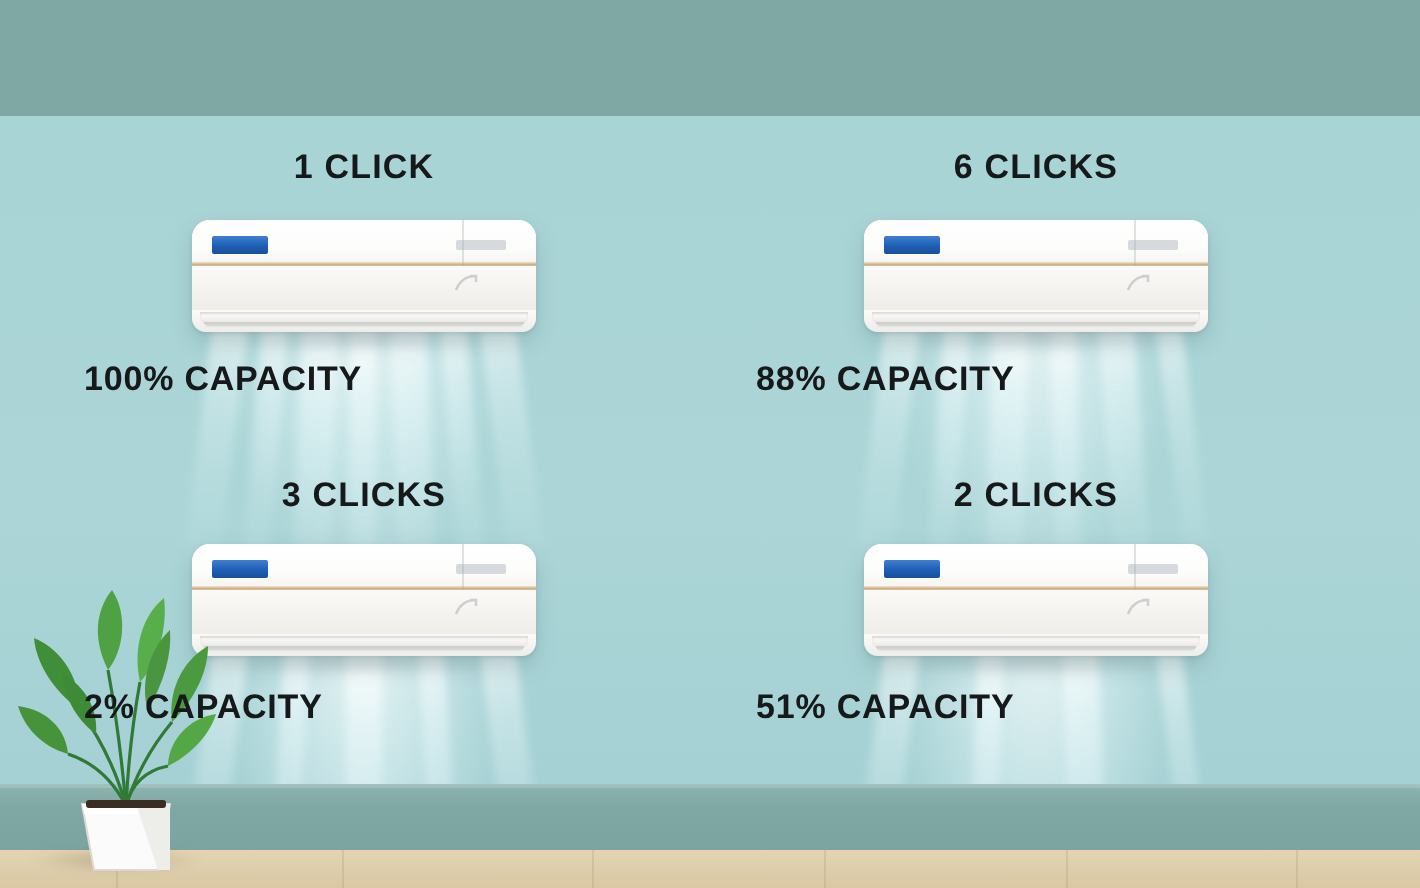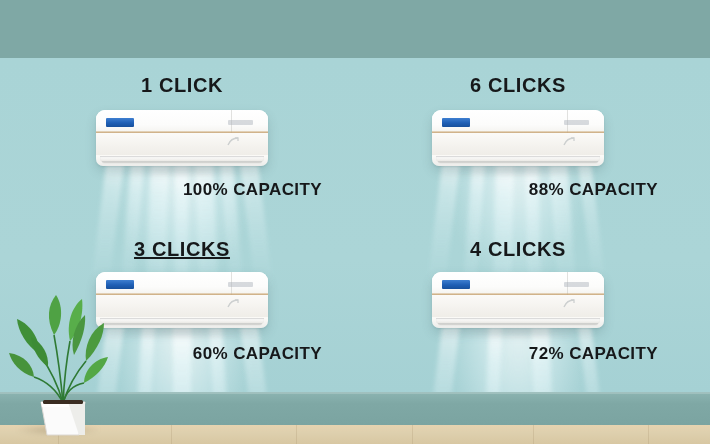--- a/index.html
+++ b/index.html
@@ -207,29 +207,29 @@
     background: radial-gradient(ellipse at 50% 50%, rgba(80,115,118,0.26) 0%, rgba(80,115,118,0.0) 72%);
     filter: blur(3px);
   }
 
   
   .click-label {
     position: absolute;
     z-index: 30;
     text-align: center;
     color: #16181a;
-    font-size: 20px;
+    font-size: 17px;
     font-weight: bold;
     letter-spacing: 0.6px;
     white-space: nowrap;
   }
   .capacity-label {
     position: absolute;
     z-index: 30;
-    text-align: right;
+    text-align: left;
     color: #16181a;
     font-size: 17px;
     font-weight: bold;
     letter-spacing: 0.4px;
     white-space: nowrap;
   }
 
   
   #plant {
     position: absolute;
@@ -327,58 +327,58 @@
           <div class="ac-mid"></div>
           <svg class="ac-badge" viewBox="0 0 14 12">
             <path d="M2 9 C4 4 8 2 12 2" stroke="#9aa2a6" stroke-width="1.3" fill="none"></path>
             <path d="M9 2 L12 2 L12 5" stroke="#9aa2a6" stroke-width="1.3" fill="none"></path>
           </svg>
           <div class="ac-louver"></div>
           <div class="ac-louver-shadow"></div>
         </div>
       </div>
       <div class="capacity-label" style="left: 378px; top: 180px; width: 280px;">88% CAPACITY</div>
-      <div class="click-label" style="left: 62px; top: 238px; width: 240px; text-decoration: underline;">3 CLICKS</div>
+      <div class="click-label" style="left: 62px; top: 238px; width: 240px;">3 CLICKS</div>
       <div class="ac-shadow" style="left: 102px; top: 325px; width: 160px; height: 12px;"></div>
       <div class="ac-unit" style="left: 96px; top: 272px; width: 172px; height: 56px;">
         <div class="ac-body">
           <div class="ac-top-sheen"></div>
           <div class="ac-right-seam"></div>
           <div class="ac-logo"></div>
           <div class="ac-brandtext"></div>
           <div class="ac-gold-line"></div>
           <div class="ac-mid"></div>
           <svg class="ac-badge" viewBox="0 0 14 12">
             <path d="M2 9 C4 4 8 2 12 2" stroke="#9aa2a6" stroke-width="1.3" fill="none"></path>
             <path d="M9 2 L12 2 L12 5" stroke="#9aa2a6" stroke-width="1.3" fill="none"></path>
           </svg>
           <div class="ac-louver"></div>
           <div class="ac-louver-shadow"></div>
         </div>
       </div>
-      <div class="capacity-label" style="left: 42px; top: 344px; width: 280px;">60% CAPACITY</div>
-      <div class="click-label" style="left: 398px; top: 238px; width: 240px;">4 CLICKS</div>
+      <div class="capacity-label" style="left: 42px; top: 344px; width: 280px;">2% CAPACITY</div>
+      <div class="click-label" style="left: 398px; top: 238px; width: 240px;">2 CLICKS</div>
       <div class="ac-shadow" style="left: 438px; top: 325px; width: 160px; height: 12px;"></div>
       <div class="ac-unit" style="left: 432px; top: 272px; width: 172px; height: 56px;">
         <div class="ac-body">
           <div class="ac-top-sheen"></div>
           <div class="ac-right-seam"></div>
           <div class="ac-logo"></div>
           <div class="ac-brandtext"></div>
           <div class="ac-gold-line"></div>
           <div class="ac-mid"></div>
           <svg class="ac-badge" viewBox="0 0 14 12">
             <path d="M2 9 C4 4 8 2 12 2" stroke="#9aa2a6" stroke-width="1.3" fill="none"></path>
             <path d="M9 2 L12 2 L12 5" stroke="#9aa2a6" stroke-width="1.3" fill="none"></path>
           </svg>
           <div class="ac-louver"></div>
           <div class="ac-louver-shadow"></div>
         </div>
       </div>
-      <div class="capacity-label" style="left: 378px; top: 344px; width: 280px;">72% CAPACITY</div>
+      <div class="capacity-label" style="left: 378px; top: 344px; width: 280px;">51% CAPACITY</div>
     </div>
 
   <div id="baseboard"></div>
   <div id="baseboard-top-edge"></div>
   <div id="floor"></div>
   <div id="floor-planks">
       <div class="floor-plank" style="left: 58px;"></div>
       <div class="floor-plank" style="left: 171px;"></div>
       <div class="floor-plank" style="left: 296px;"></div>
       <div class="floor-plank" style="left: 412px;"></div>

